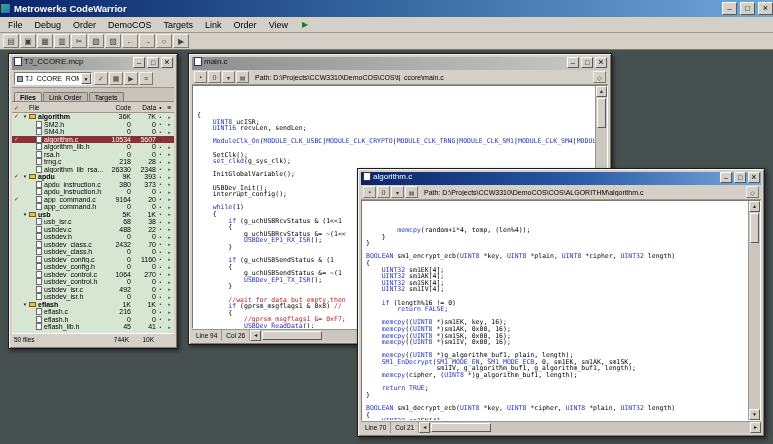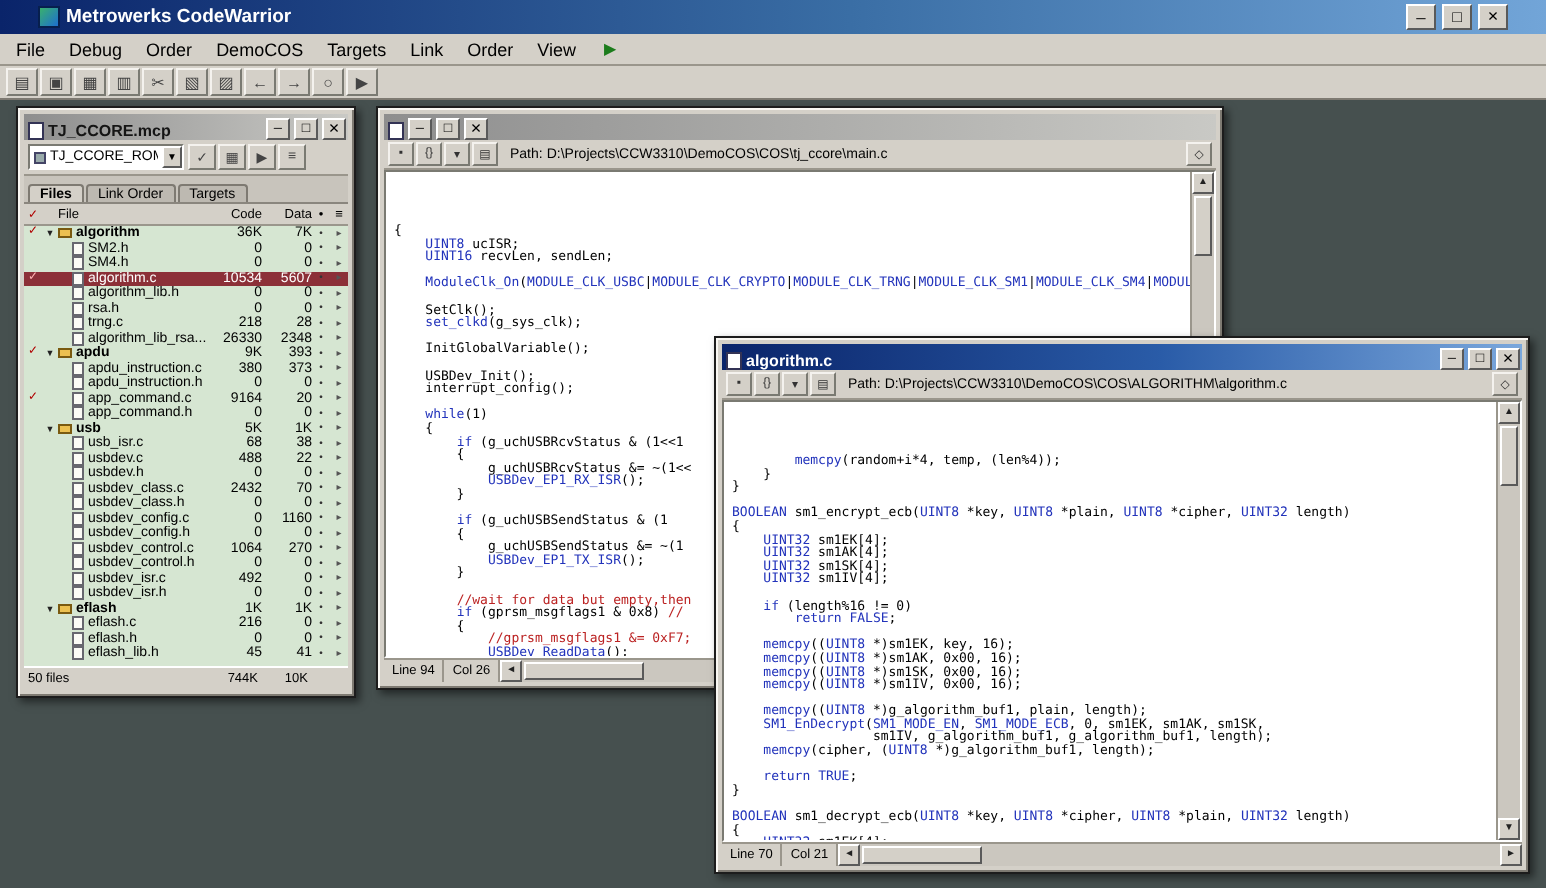--- a/index.html
+++ b/index.html
@@ -3,21 +3,21 @@
 <meta charset="utf-8">
 <style>
   *{margin:0;padding:0;box-sizing:border-box}
   html,body{background:#222}
   .screen{position:relative;width:773px;height:444px;background:#46504f;overflow:hidden;
     font-family:"Liberation Sans",sans-serif;color:#000}
 
   
   .titlebar{position:absolute;left:0;top:0;width:100%;height:17px;
     background:linear-gradient(90deg,#0a246a,#3a6ea5 55%,#72a5d8);
-    display:flex;align-items:center;gap:3px;padding:0 19px;z-index:10}
+    display:flex;align-items:center;gap:3px;padding:0 0;z-index:10}
   .appicon{width:11px;height:11px;background:linear-gradient(135deg,#39b06e,#1d6fd0);border:1px solid #071f4e;flex:0 0 11px}
   .app-title{flex:1;color:#fff;font-size:9.5px;font-weight:bold;white-space:nowrap}
   .winbtn{width:15px;height:13px;background:#d4d0c8;border:1px solid;border-color:#fff #5a5a5a #5a5a5a #fff;
     font-size:8px;line-height:11px;text-align:center}
   .b-min::before{content:"_";position:relative;top:-3px}
   .b-max::before{content:"□"}
   .b-close::before{content:"×";font-size:9px}
 
   .menubar{position:absolute;left:0;top:17px;width:100%;height:16px;background:#d4d0c8;
     border-bottom:1px solid #9a968c;display:flex;align-items:center;padding:0 2px;font-size:9px;z-index:10}
@@ -27,21 +27,21 @@
   .green{color:#1c7c1c}
 
   .toolbar{position:absolute;left:0;top:33px;width:100%;height:17px;background:#d4d0c8;
     border-bottom:1px solid #7e7a72;display:flex;align-items:center;gap:1px;padding:0 3px;z-index:10}
   .tbtn{width:16px;height:14px;background:#d4d0c8;border:1px solid;border-color:#f4f2ee #7a7a72 #7a7a72 #f4f2ee;
     display:flex;align-items:center;justify-content:center;font-size:8px;color:#444}
 
   
   .win{position:absolute;background:#d4d0c8;border:1px solid #1c1c1c;padding:3px;display:flex;flex-direction:column;
     box-shadow:1px 1px 0 #f8f6f2 inset,-1px -1px 0 #7e7a72 inset,2px 2px 4px rgba(0,0,0,.5)}
-  .win-title{flex:0 0 13px;display:flex;align-items:flex-end;gap:2px;padding:0 1px 0 2px;font-size:8px;font-weight:bold}
+  .win-title{flex:0 0 13px;display:flex;align-items:flex-start;gap:2px;padding:0 1px 0 2px;font-size:8px;font-weight:normal}
   .win-title.active{background:linear-gradient(90deg,#0a246a,#2a5ca8 55%,#7aa7dc);color:#fff}
   .win-title.inactive{background:linear-gradient(90deg,#8e8e8e,#c9c9c5);color:#151515}
   .wt{flex:1;white-space:nowrap;overflow:hidden}
   .doc-ico{width:8px;height:9px;background:#fff;border:1px solid #335;flex:0 0 8px}
   .cbtn{width:12px;height:11px;flex:0 0 12px;background:#d4d0c8;border:1px solid;
     border-color:#fff #5a5a5a #5a5a5a #fff;font-size:7px;line-height:9px;text-align:center;color:#000;font-weight:normal}
 
   
   .proj-toolbar{flex:0 0 18px;display:flex;align-items:center;gap:2px;padding:0 2px;border-bottom:1px solid #9a968c}
   .combo{width:78px;height:13px;display:flex;align-items:center;gap:2px;background:#fff;
@@ -518,20 +518,21 @@
       <span class="ps-count">50 files</span>
       <span class="ps-code">744K</span>
       <span class="ps-data">10K</span>
       <span class="ps-pad"></span>
     </div>
   </div>
 
   <div class="win" style="left:188px;top:53px;width:424px;height:292px;z-index:2">
     <div class="win-title inactive">
       <span class="doc-ico"></span>
+      <span class="wt">main.c</span>
       <span class="cbtn b-min"></span>
       <span class="cbtn b-max"></span>
       <span class="cbtn b-close"></span>
     </div>
     <div class="ed-toolbar">
       <span class="ed-icons">
 
       <span class="ed-ibtn">
             <span>▪</span>
           </span>

